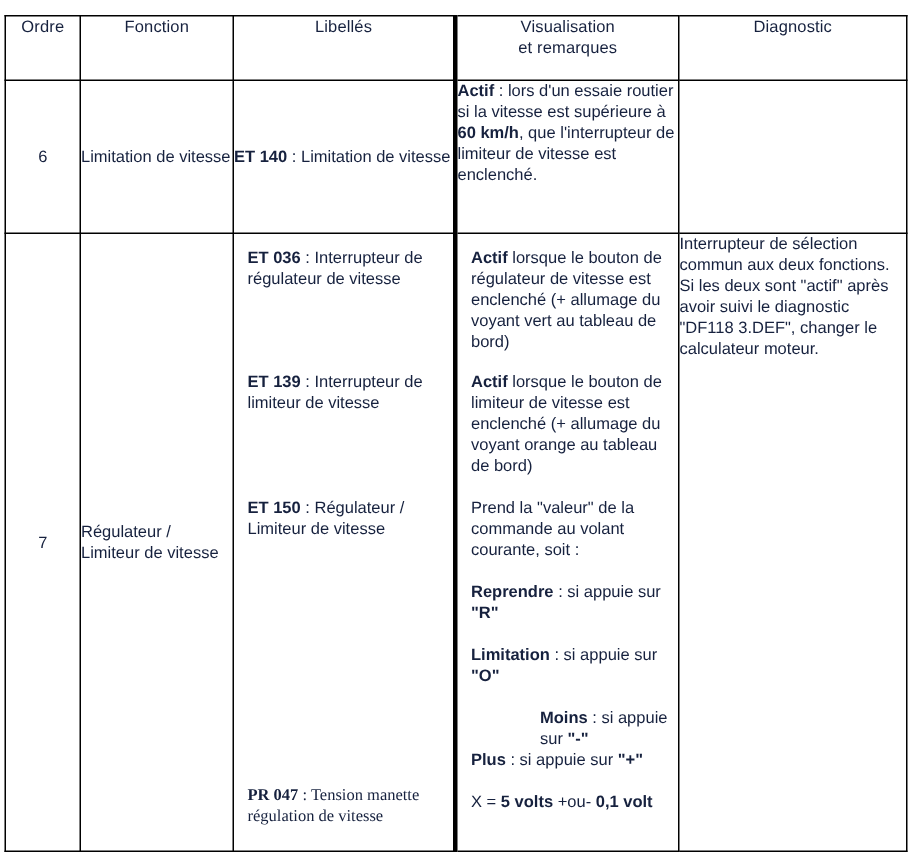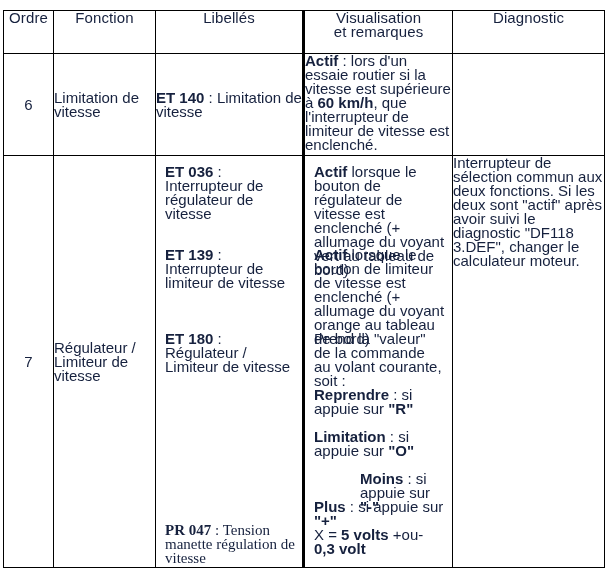--- a/index.html
+++ b/index.html
@@ -27,21 +27,21 @@
     top: 10px;
     width: 601px;
     border-collapse: collapse;
     table-layout: fixed;
   }
   table.spec td, table.spec th {
     border: 1px solid #000000;
     vertical-align: top;
     padding: 0;
     font-weight: normal;
-    font-size: 15px;
+    font-size: 11px;
     line-height: 14px;
     color: #16213e;
   }
   
   col.c-ordre      { width: 50px; }
   col.c-fonction   { width: 102px; }
   col.c-libelles   { width: 148px; }
   col.c-visu       { width: 149px; }
   col.c-diag       { width: 152px; }
 
@@ -126,40 +126,40 @@
       <td class="cell"></td>
     </tr>
 
     <tr>
       <td class="cell ctr num" style="height:412px;">7</td>
       <td class="cell mid">Régulateur / Limiteur de vitesse</td>
 
       <td class="stack">
         <div class="abs" style="top:9px;"><b>ET 036</b><span> : </span><span>Interrupteur de régulateur de vitesse</span></div>
         <div class="abs" style="top:92px;"><b>ET 139</b><span> : </span><span>Interrupteur de limiteur de vitesse</span></div>
-        <div class="abs" style="top:176px;"><b>ET 180</b><span> : </span><span>Régulateur / Limiteur de vitesse</span></div>
+        <div class="abs" style="top:176px;"><b>ET 150</b><span> : </span><span>Régulateur / Limiteur de vitesse</span></div>
         <div class="abs" style="top:367px;font-family:Liberation Serif, serif;"><b>PR 047</b><span> : </span><span>Tension manette régulation de vitesse</span></div>
       </td>
 
       <td class="stack thick-left">
         <div class="abs" style="top:9px;"><b>Actif</b><span> </span><span>lorsque le bouton de régulateur de vitesse est enclenché (+ allumage du voyant vert au tableau de bord)</span></div>
 
         <div class="abs" style="top:92px;"><b>Actif</b><span> </span><span>lorsque le bouton de limiteur de vitesse est enclenché (+ allumage du voyant orange au tableau de bord)</span></div>
 
         <div class="abs" style="top:176px;"><span>Prend la "valeur" de la commande au volant courante, soit :</span></div>
 
         <div class="abs" style="top:232px;"><b>Reprendre</b><span> : </span><span>si appuie sur </span><b>"R"</b></div>
 
         <div class="abs" style="top:274px;"><b>Limitation</b><span> : </span><span>si appuie sur </span><b>"O"</b></div>
 
         <div class="abs" style="top:316px;padding-left:46px;"><b>Moins</b><span> : </span><span>si appuie sur </span><b>"-"</b></div>
 
         <div class="abs" style="top:344px;"><b>Plus</b><span> : </span><span>si appuie sur </span><b>"+"</b></div>
 
-        <div class="abs" style="top:372px;"><span>X = </span><b>5 volts</b><span> +ou- </span><b>0,3 volt</b></div>
+        <div class="abs" style="top:372px;"><span>X = </span><b>5 volts</b><span> +ou- </span><b>0,1 volt</b></div>
       </td>
 
       <td class="cell v-mid">Interrupteur de sélection commun aux deux fonctions. Si les deux sont "actif" après avoir suivi le diagnostic "DF118 3.DEF", changer le calculateur moteur.</td>
     </tr>
   </tbody>
     </table>
 
 </div>
 
 </body></html>

